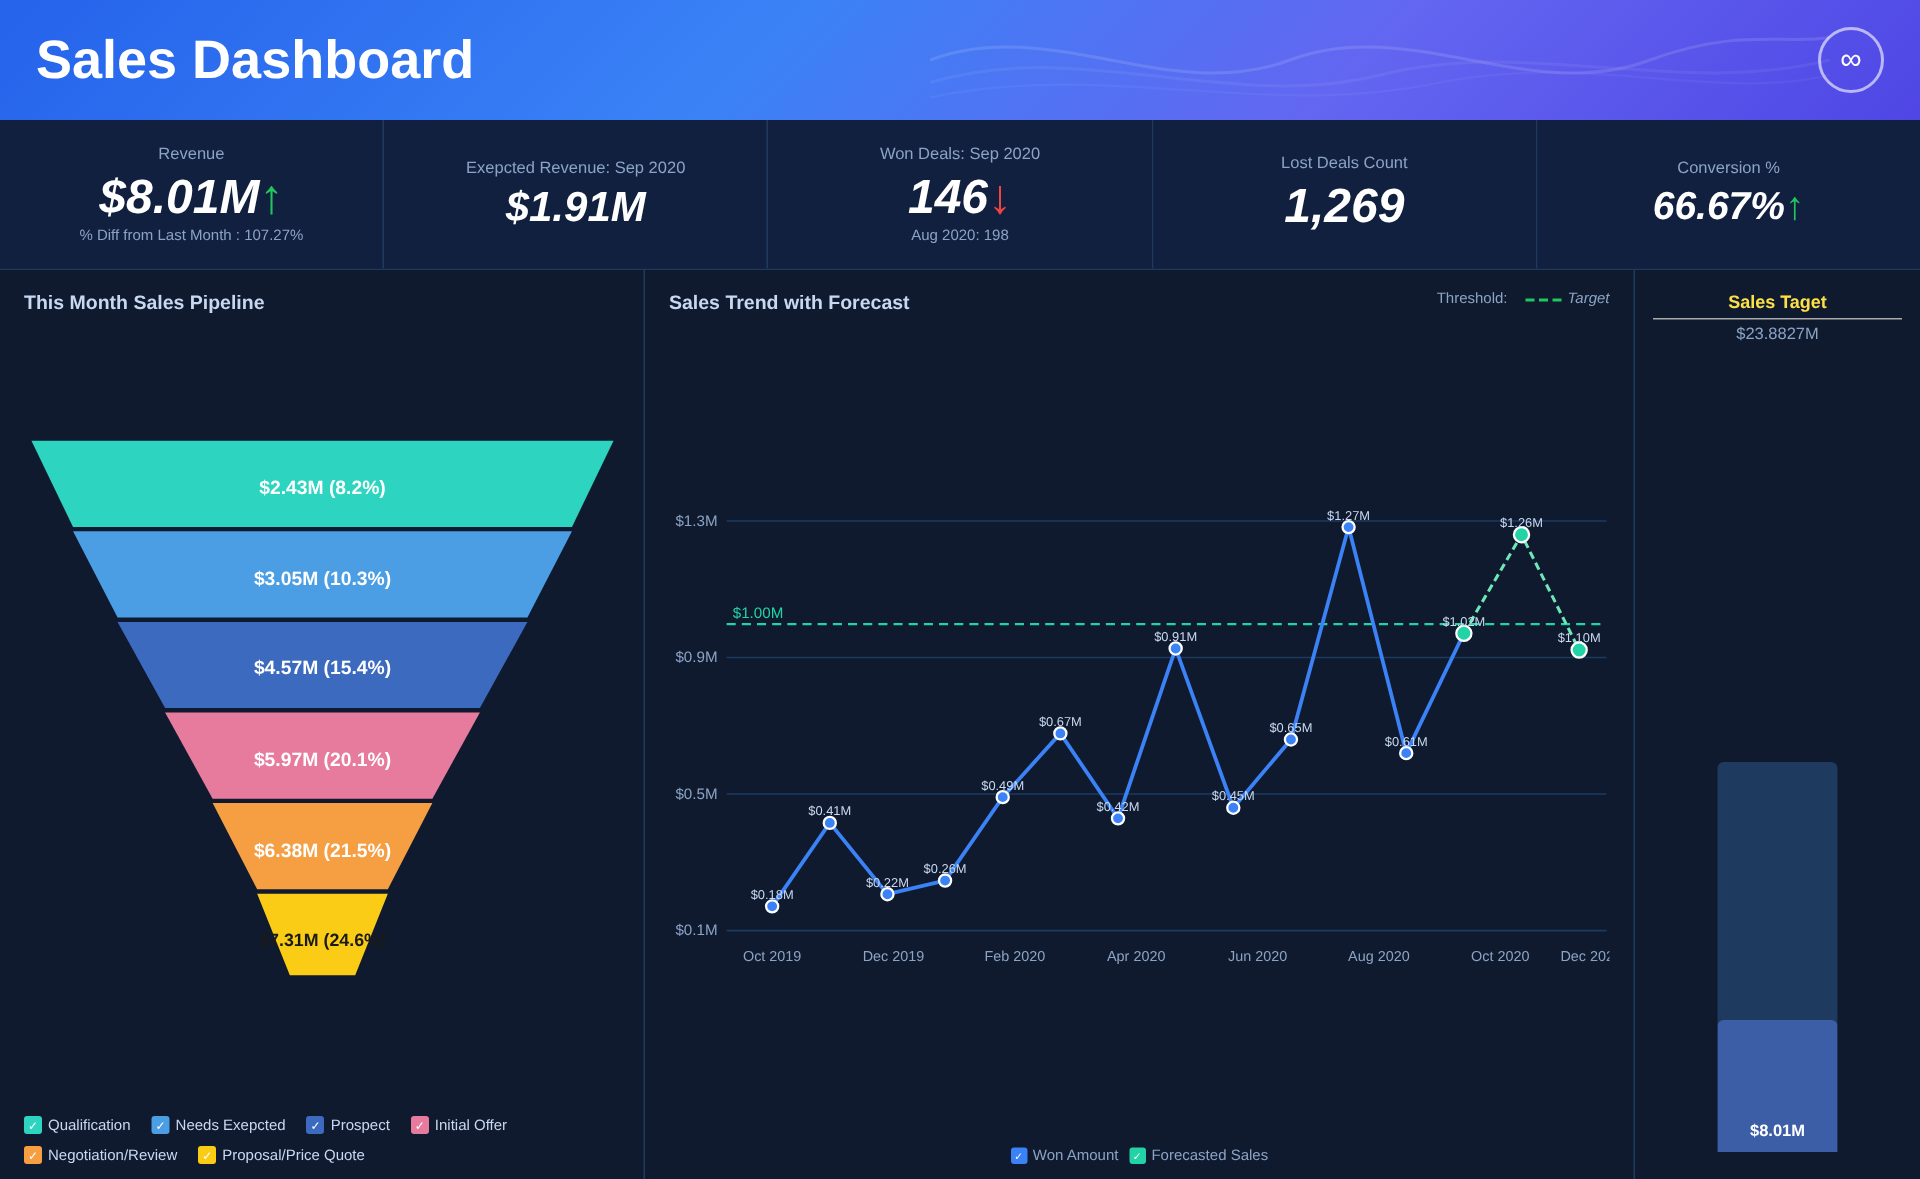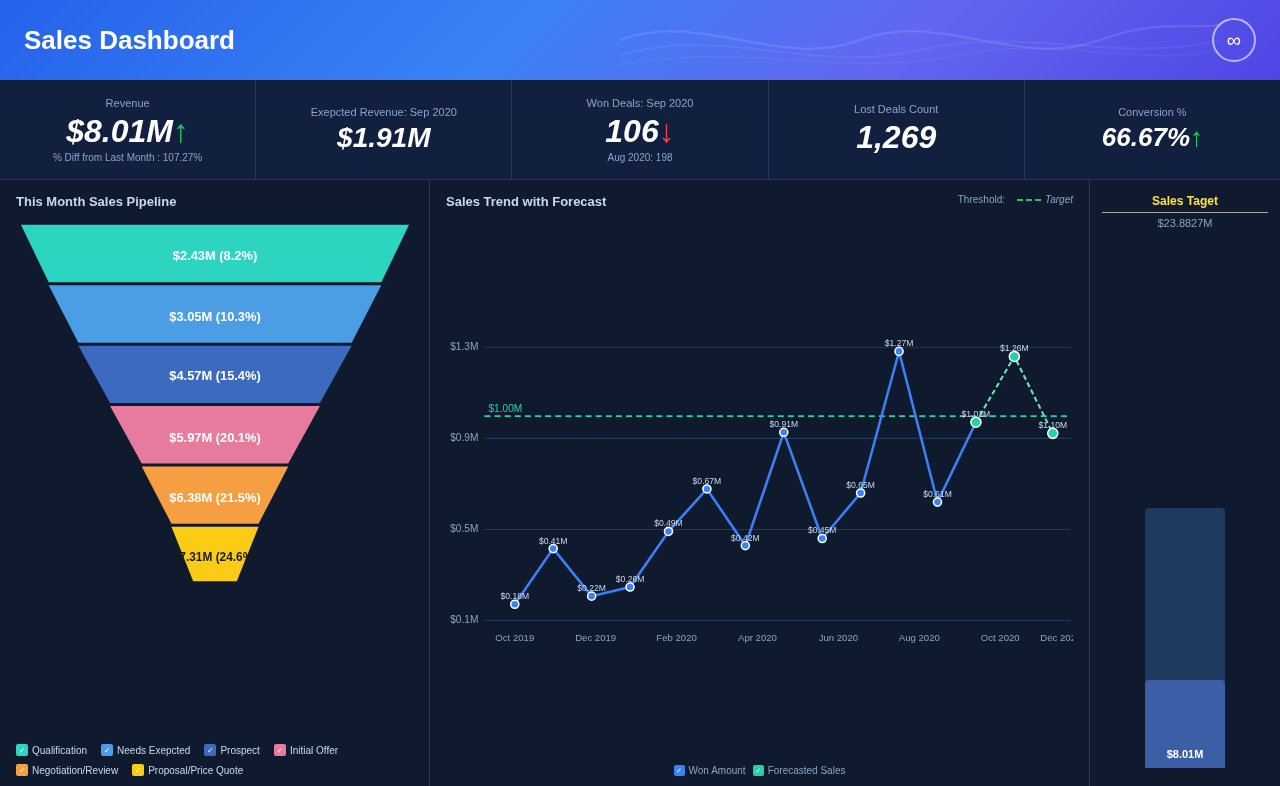--- a/index.html
+++ b/index.html
@@ -25,21 +25,21 @@
     }
     .header-waves {
       position: absolute;
       right: 60px;
       top: 0;
       width: 600px;
       height: 80px;
       opacity: 0.3;
     }
     .header-title {
-      font-size: 26px;
+      font-size: 36px;
       font-weight: 700;
       color: #fff;
       z-index: 1;
     }
     .header-logo {
       z-index: 1;
       width: 44px;
       height: 44px;
       border: 2px solid rgba(255,255,255,0.6);
       border-radius: 50%;
@@ -108,21 +108,21 @@
       color: #c8d8f0;
       margin-bottom: 10px;
     }
 
     
     .funnel-container {
       flex: 1;
       display: flex;
       flex-direction: column;
       align-items: center;
-      justify-content: flex-start;
+      justify-content: center;
       padding-top: 4px;
     }
 
     .funnel-legend {
       display: flex;
       flex-wrap: wrap;
       gap: 6px 14px;
       margin-top: 8px;
       padding-top: 6px;
     }
@@ -299,21 +299,21 @@
   </div>
   <div class="kpi-card">
     <div class="kpi-label">Exepcted Revenue: Sep 2020</div>
     <div class="kpi-value" style="font-size:28px;">
       <span>$1.91M</span>
     </div>
   </div>
   <div class="kpi-card">
     <div class="kpi-label">Won Deals: Sep 2020</div>
     <div class="kpi-value">
-      <span>106</span><span class="arrow-down">↓</span>
+      <span>146</span><span class="arrow-down">↓</span>
     </div>
     <div class="kpi-sub">Aug 2020: 198</div>
   </div>
   <div class="kpi-card">
     <div class="kpi-label">Lost Deals Count</div>
     <div class="kpi-value">
       <span>1,269</span>
     </div>
   </div>
   <div class="kpi-card">

